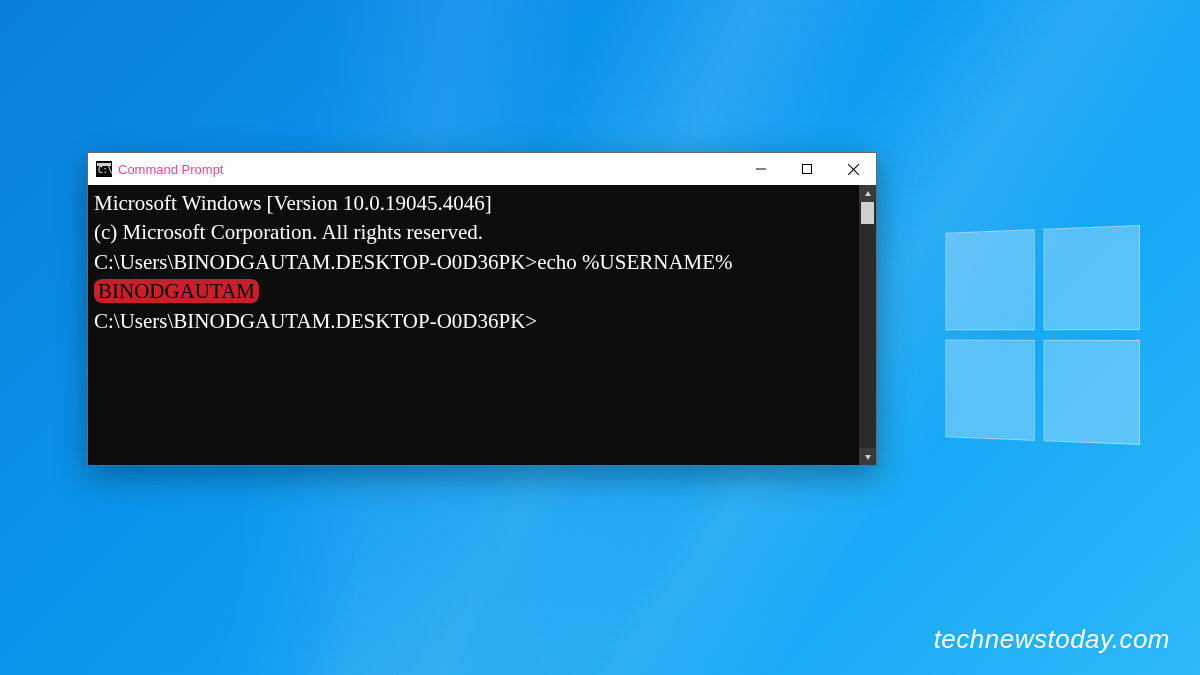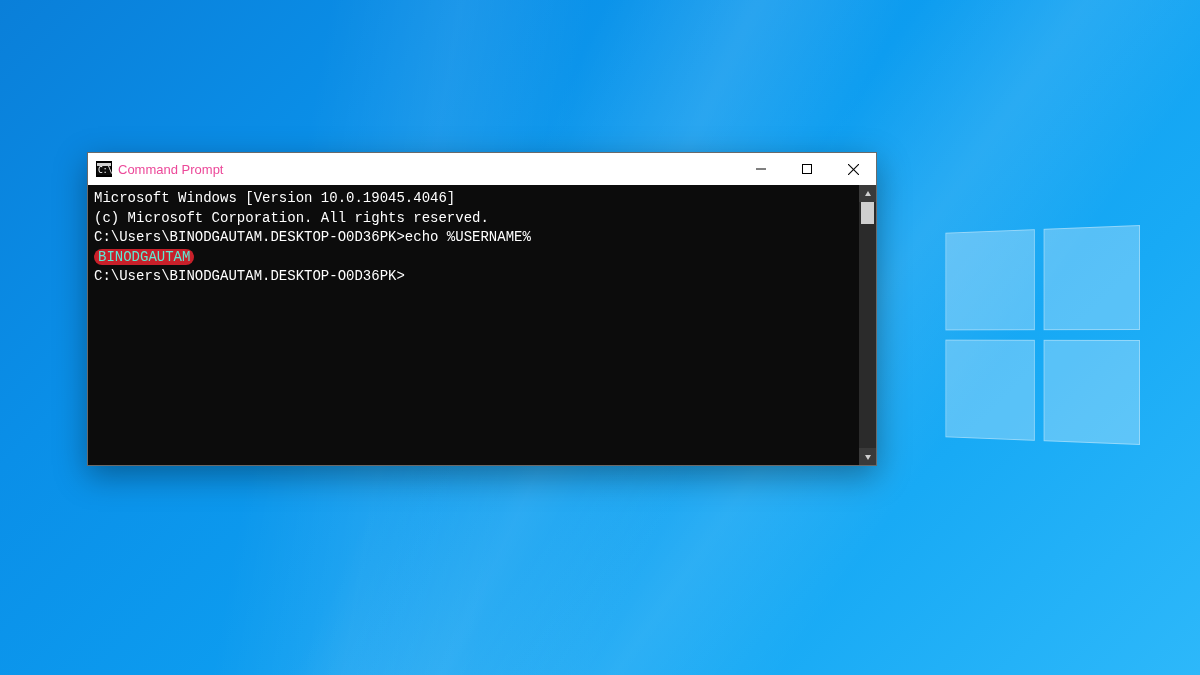--- a/index.html
+++ b/index.html
@@ -94,22 +94,22 @@
   .win-btn.close svg { width: 11px; height: 11px; }
   
   .terminal-wrap {
     display: flex;
     background: #0c0c0c;
   }
   .terminal {
     flex: 1 1 auto;
     background: #0c0c0c;
     color: #ffffff;
-    font-family: Liberation Mono, monospace;
-    font-size: 14px;
+    font-family: Liberation Serif, serif;
+    font-size: 21px;
     line-height: 1.4;
     padding: 4px 6px 6px 6px;
     min-height: 280px;
     white-space: pre;
   }
   .scrollbar {
     width: 17px;
     background: #2b2b2b;
     display: flex;
     flex-direction: column;
@@ -134,21 +134,21 @@
   .sb-thumb {
     position: absolute;
     top: 0;
     left: 2px;
     right: 2px;
     height: 22px;
     background: #cfcfcf;
   }
   .hl {
     background: #c8202a;
-    color: #5eead4;
+    color: #000000;
     border-radius: 8px;
     padding: 0 4px;
   }
   .term-line { display: block; }
 </style>
 </head>
 <body>
 
 <div class="desktop">
 
@@ -203,13 +203,14 @@
         </div>
         <div class="sb-btn">
           <svg viewBox="0 0 8 8">
               <polygon points="1,2 7,2 4,7"></polygon>
             </svg>
         </div>
       </div>
     </div>
   </div>
 
+  <div class="watermark">technewstoday.com</div>
 </div>
 
 </body></html>

